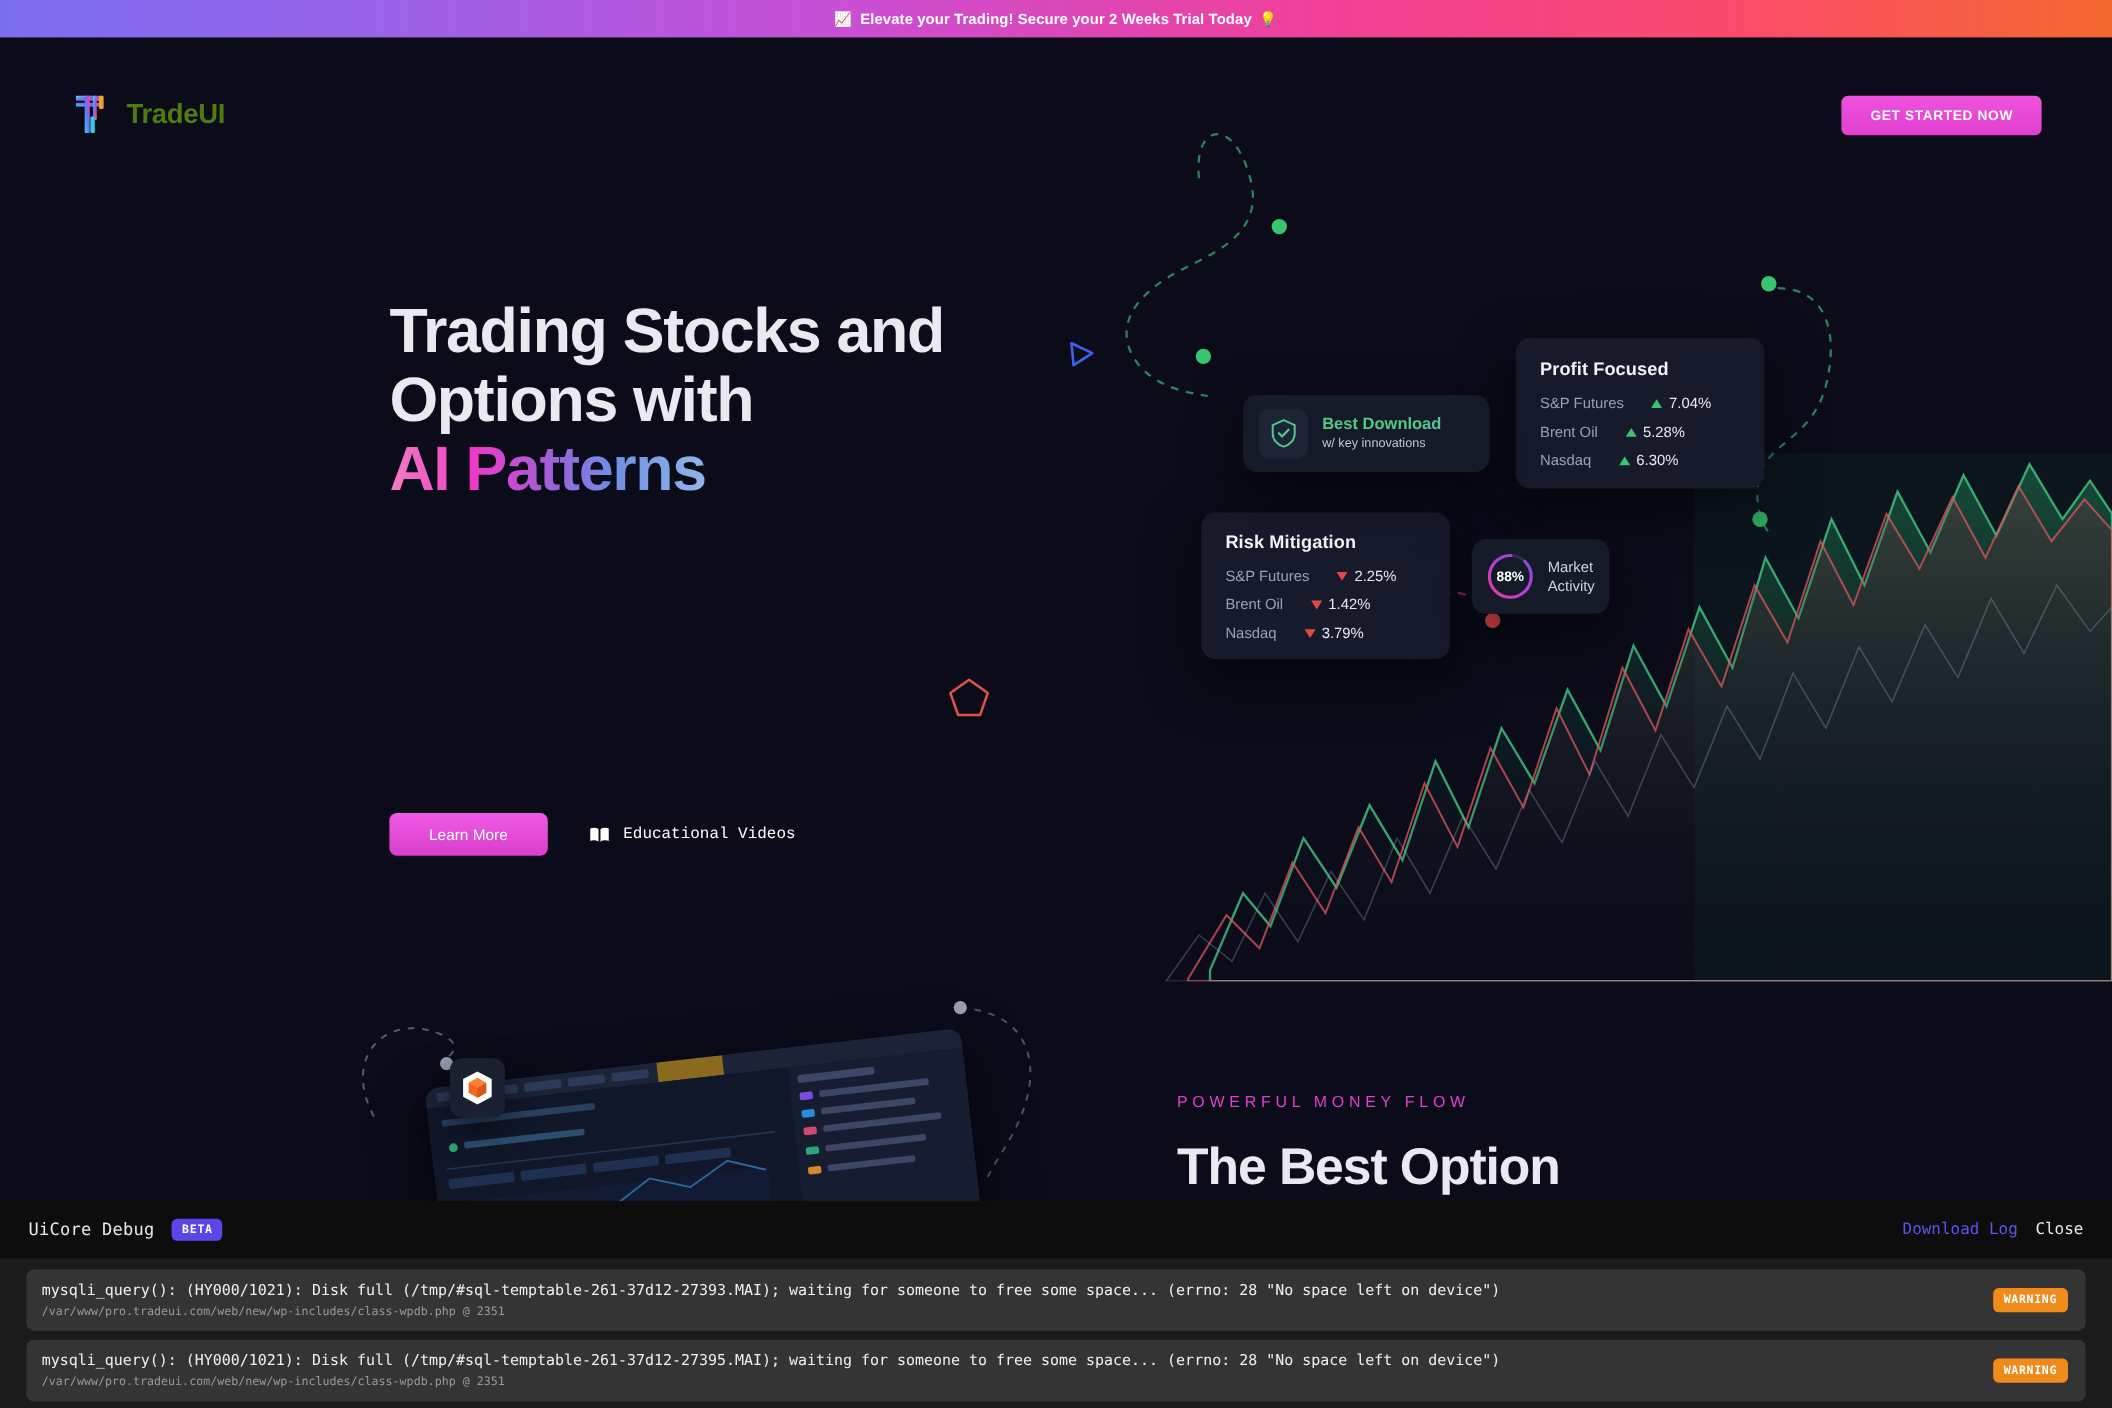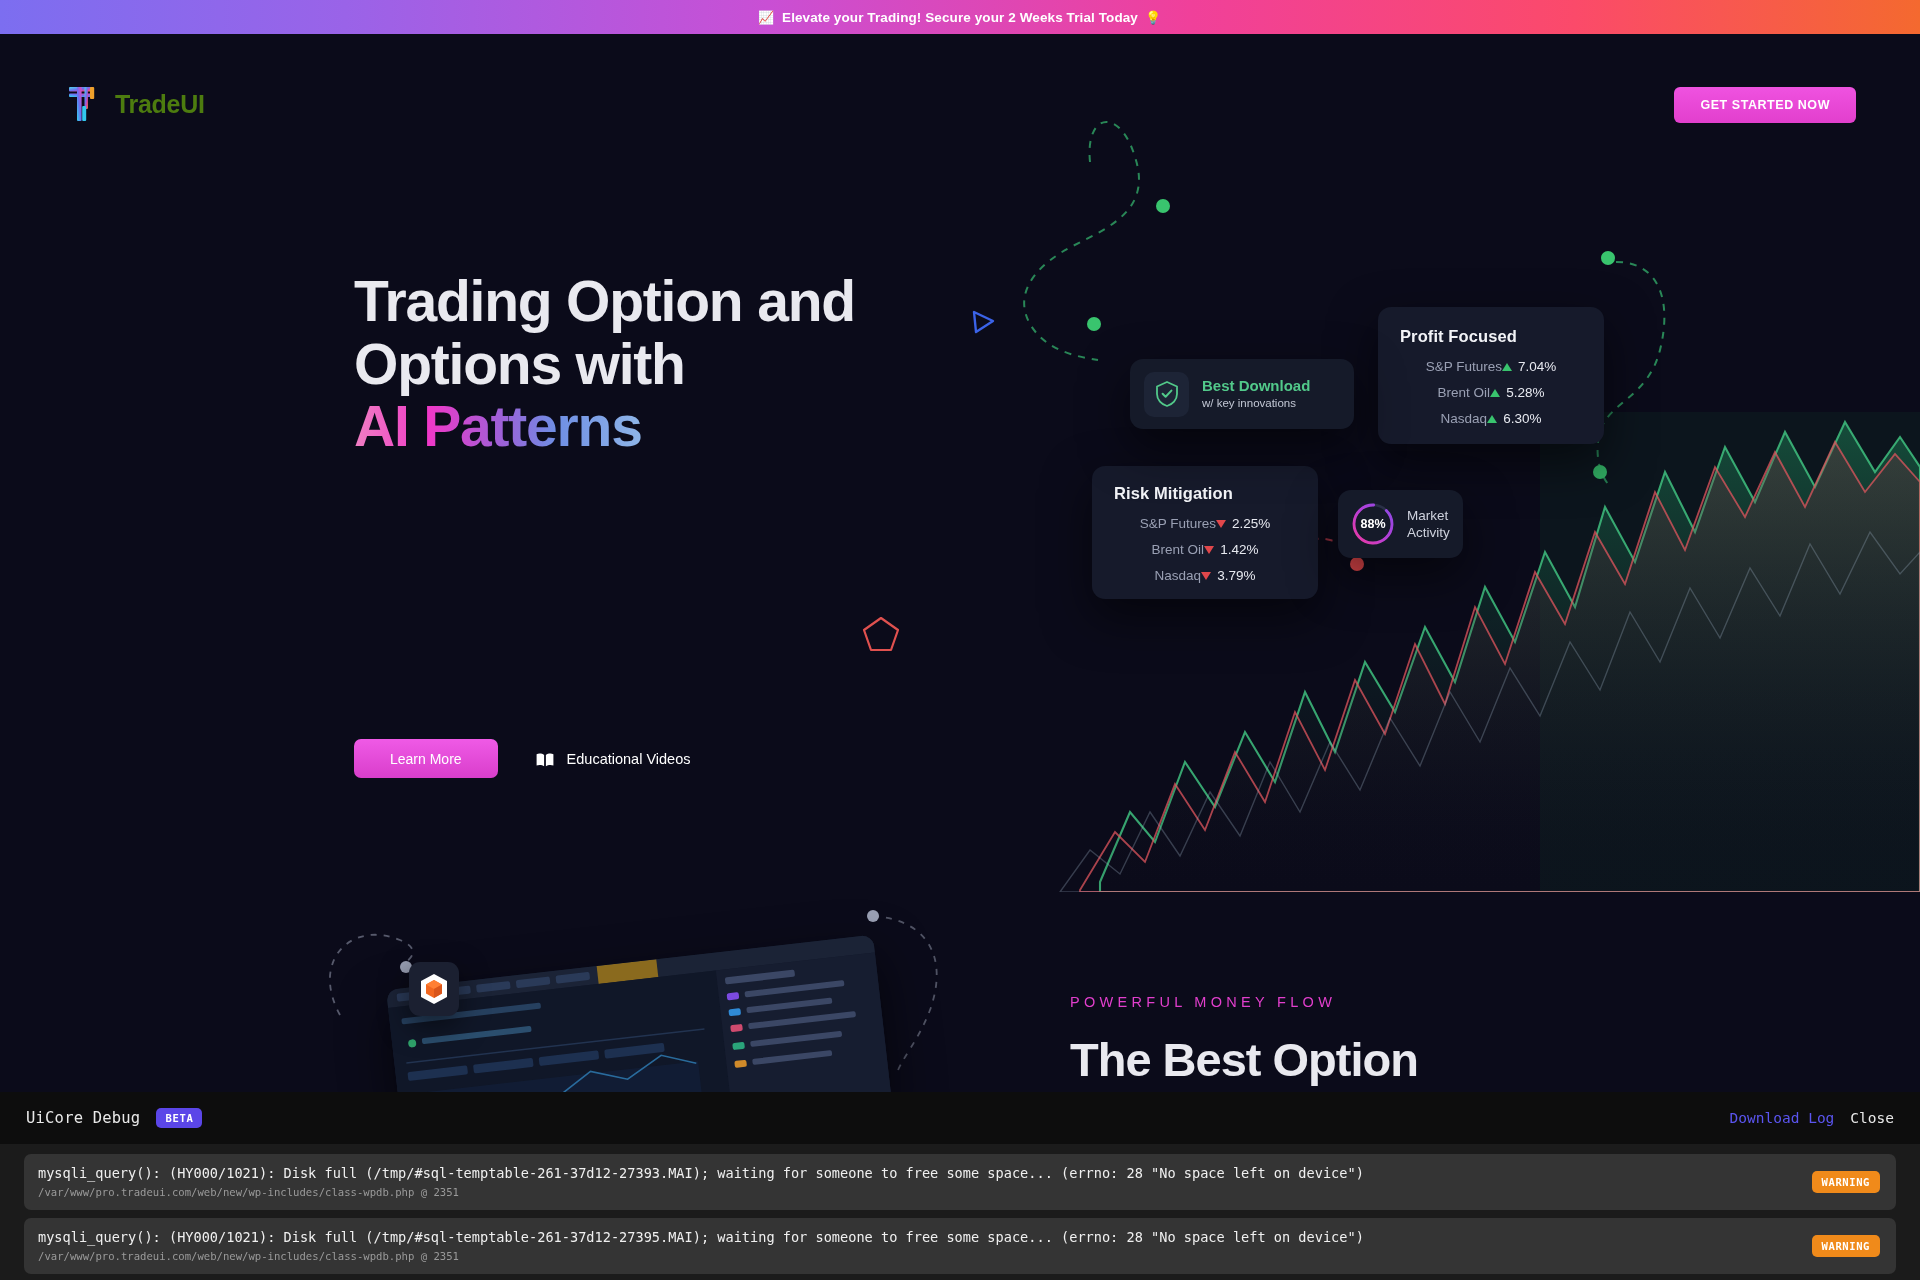--- a/index.html
+++ b/index.html
@@ -59,41 +59,41 @@
     -webkit-text-fill-color:transparent;
   }
   .hero-actions { position:absolute; left:354px; top:637px; display:flex; align-items:center; gap:38px; }
   .btn-learn {
     background:#e451dd; background:linear-gradient(180deg,#ef5ae6 0%, #d93ecb 100%);
     color:#fff; border:none; border-radius:7px;
     height:39px; padding:0 36px;
     font-size:14px; font-weight:400; font-family:"Liberation Sans", sans-serif;
     cursor:pointer;
   }
-  .link-videos { display:flex; align-items:flex-end; gap:13px; cursor:pointer; }
+  .link-videos { display:flex; align-items:center; gap:13px; cursor:pointer;font-family:Liberation Mono, monospace; }
   .link-videos .lbl { color:#ffffff; font-size:14.5px; }
   .book-icon { width:18px; height:14px; display:block; }
 
   
   .shape-play { position:absolute; left:968px; top:205px; width:30px; height:30px; }
   .shape-pent { position:absolute; left:861px; top:512px; width:40px; height:40px; }
 
   
   .hero-svg { position:absolute; inset:0; width:1920px; height:700px; pointer-events:none; }
 
   
   .card {
     position:absolute; border-radius:13px;
     background:#161a2b;
     box-shadow:0 18px 48px rgba(0,0,0,.55);
   }
   .card-profit { left:1378px; top:205px; width:226px; padding:20px 22px 18px 22px; }
   .card-risk   { left:1092px; top:364px; width:226px; padding:18px 22px 16px 22px; }
   .card-title { color:#f2f3f7; font-size:16.5px; font-weight:600; margin-bottom:13px; letter-spacing:.1px; }
-  .stat-row { display:flex; align-items:center; justify-content:center; margin-bottom:11px; }
+  .stat-row { display:flex; align-items:center; justify-content:flex-start; margin-bottom:11px;gap:25px; }
   .stat-row:last-child { margin-bottom:0; }
   .stat-name { color:#9aa0b4; font-size:13.5px; }
   .stat-val { display:flex; align-items:center; gap:6px; font-size:13.5px; color:#e7e9f0; }
   .tri-up   { width:0;height:0;border-left:5px solid transparent;border-right:5px solid transparent;border-bottom:8px solid #39c46e; }
   .tri-down { width:0;height:0;border-left:5px solid transparent;border-right:5px solid transparent;border-top:8px solid #e1474b; }
 
   .card-platform {
     left:1130px; top:257px; width:224px; height:70px;
     display:flex; align-items:center; gap:13px; padding:0 14px;
     background:#151a29; border-radius:13px;
@@ -265,21 +265,21 @@
 
     <svg class="shape-play" viewBox="0 0 30 30">
       <path d="M6,5 L25,14 L8,25 Z" fill="none" stroke="#3b63e8" stroke-width="2.4" stroke-linejoin="round"></path>
     </svg>
     <svg class="shape-pent" viewBox="0 0 40 40">
       <path d="M20,4 L37,16 L30,36 L10,36 L3,16 Z" fill="none" stroke="#e0514f" stroke-width="2.2" stroke-linejoin="round"></path>
     </svg>
 
     <div class="hero-copy">
       <h1 class="hero-title">
-        <span>Trading Option and</span><br>
+        <span>Trading Stocks and</span><br>
         <span>Options with</span><br>
         <span class="grad">AI Patterns</span>
       </h1>
     </div>
 
     <div class="hero-actions">
       <button class="btn-learn">Learn More</button>
       <div class="link-videos">
         <svg class="book-icon" viewBox="0 0 18 14">
           <path d="M0.6,1.2 C2.6,0.2 6.2,0.4 8.1,1.9 L8.1,13.2 C6.2,11.7 2.6,11.5 0.6,12.5 Z" fill="#ffffff"></path>

